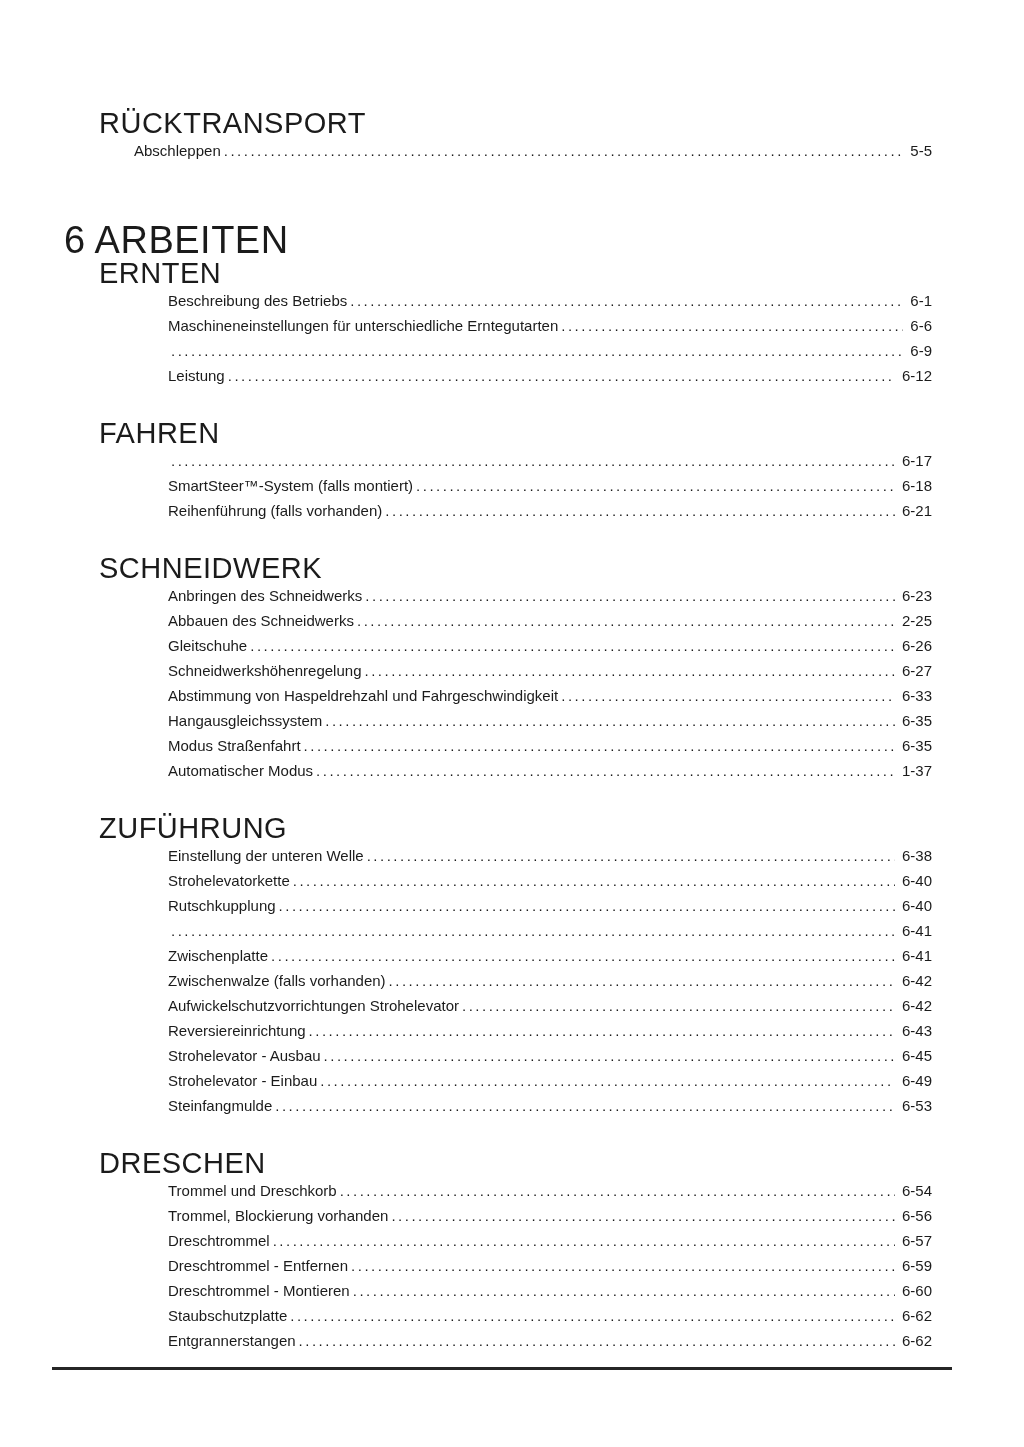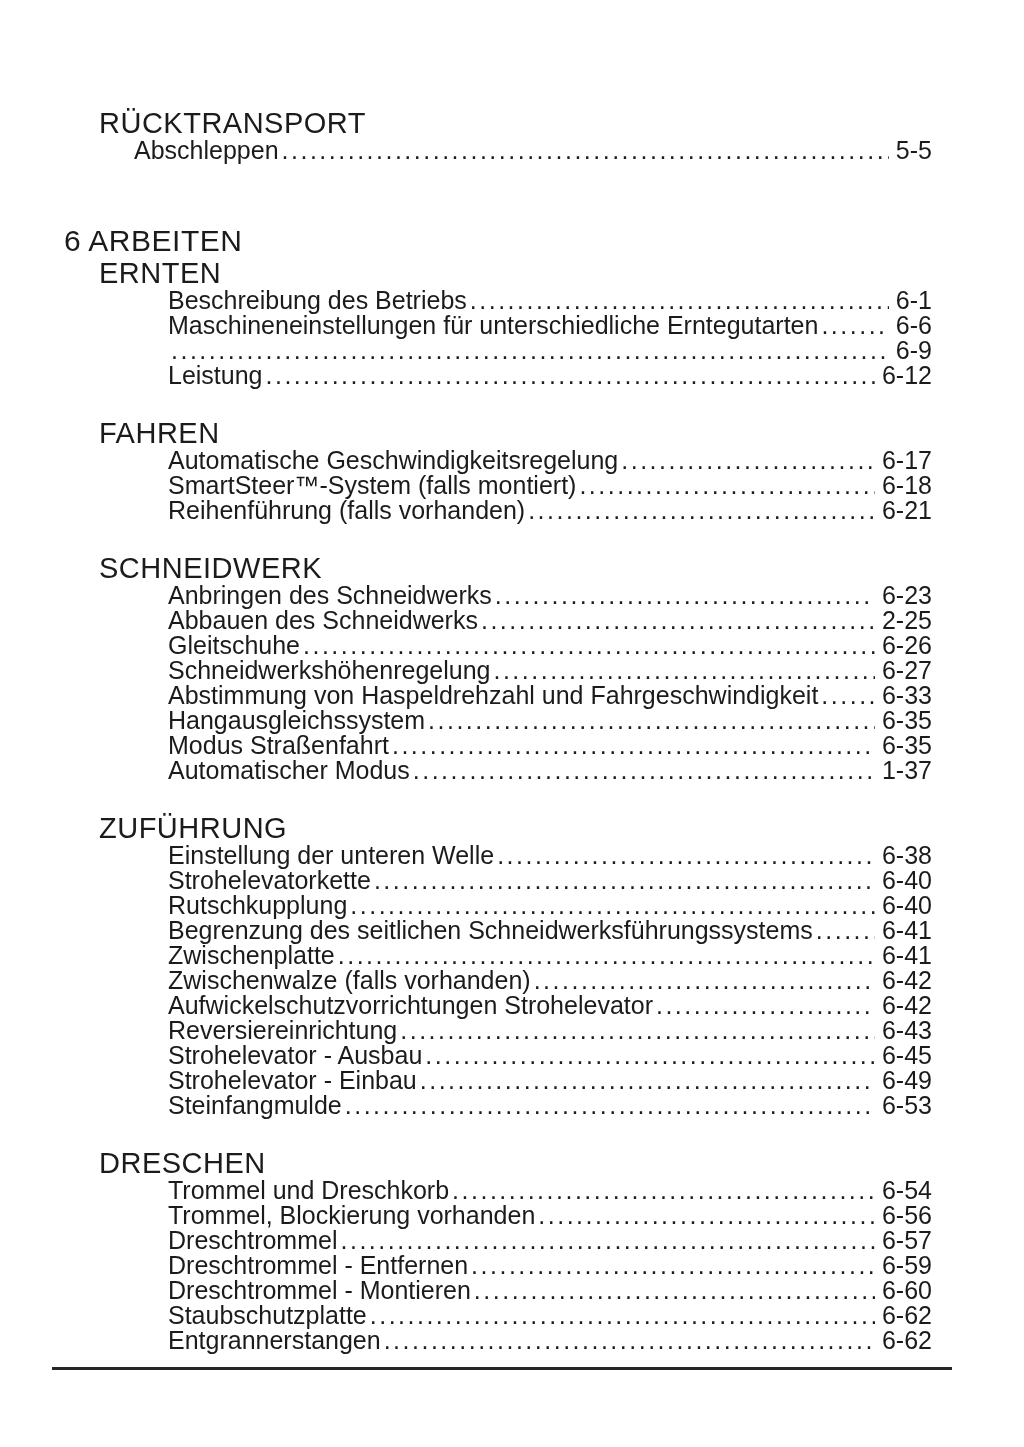--- a/index.html
+++ b/index.html
@@ -16,21 +16,21 @@
     font-family: "Liberation Sans", sans-serif;
     color: #1b1b1b;
     -webkit-font-smoothing: antialiased;
   }
   .toc-root {
     padding-top: 108px;
     margin-left: 11px;
   }
   .chapter-title {
     margin-left: 53px;
-    font-size: 30px;
+    font-size: 38px;
     line-height: 35px;
     letter-spacing: 0.5px;
     white-space: nowrap;
   }
   .section-title {
     margin-left: 88px;
     font-size: 29px;
     line-height: 30px;
     letter-spacing: 0.5px;
     white-space: nowrap;
@@ -39,21 +39,21 @@
     margin-top: 60px;
   }
   .toc-part > .toc-section + .toc-section {
     margin-top: 30px;
   }
   .toc-row {
     display: flex;
     align-items: flex-end;
     margin-left: 157px;
     margin-right: 92px;
-    font-size: 25px;
+    font-size: 15px;
     line-height: 25px;
     white-space: nowrap;
   }
   .toc-row.shallow {
     margin-left: 123px;
   }
   .entry-label {
     flex: 0 0 auto;
   }
   .leader {
@@ -110,21 +110,20 @@
           </div>
           <div class="toc-row">
             <span class="entry-label">Leistung</span>
             <span class="leader">................................................................................................................................................................</span>
             <span class="pagenum">6-12</span>
           </div>
         </section>
         <section class="toc-section">
           <div class="section-title">FAHREN</div>
           <div class="toc-row">
-            <span class="entry-label">Automatische Geschwindigkeitsregelung</span>
             <span class="leader">................................................................................................................................................................</span>
             <span class="pagenum">6-17</span>
           </div>
           <div class="toc-row">
             <span class="entry-label">SmartSteer™-System (falls montiert)</span>
             <span class="leader">................................................................................................................................................................</span>
             <span class="pagenum">6-18</span>
           </div>
           <div class="toc-row">
             <span class="entry-label">Reihenführung (falls vorhanden)</span>
@@ -186,21 +185,20 @@
             <span class="entry-label">Strohelevatorkette</span>
             <span class="leader">................................................................................................................................................................</span>
             <span class="pagenum">6-40</span>
           </div>
           <div class="toc-row">
             <span class="entry-label">Rutschkupplung</span>
             <span class="leader">................................................................................................................................................................</span>
             <span class="pagenum">6-40</span>
           </div>
           <div class="toc-row">
-            <span class="entry-label">Begrenzung des seitlichen Schneidwerksführungssystems</span>
             <span class="leader">................................................................................................................................................................</span>
             <span class="pagenum">6-41</span>
           </div>
           <div class="toc-row">
             <span class="entry-label">Zwischenplatte</span>
             <span class="leader">................................................................................................................................................................</span>
             <span class="pagenum">6-41</span>
           </div>
           <div class="toc-row">
             <span class="entry-label">Zwischenwalze (falls vorhanden)</span>

